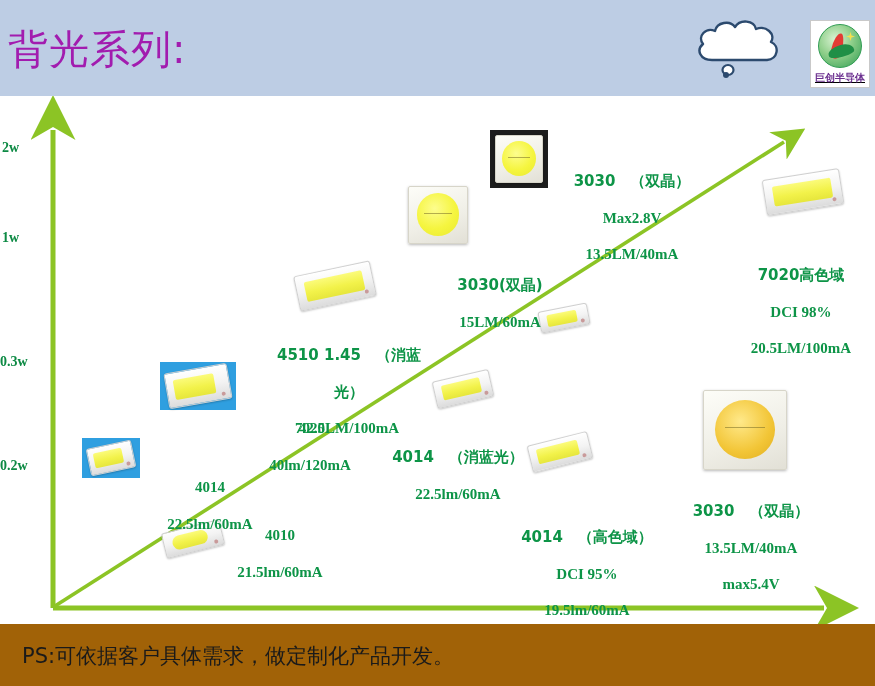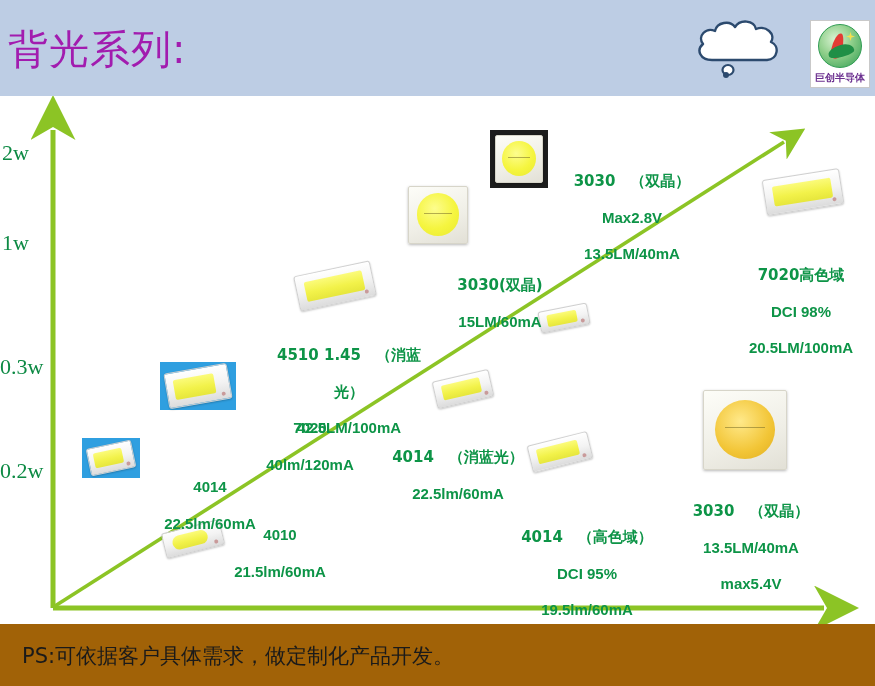--- a/index.html
+++ b/index.html
@@ -36,20 +36,21 @@
     width: 94px; height: 62px;
   }
   #logo {
     position: absolute; left: 810px; top: 20px;
     width: 60px; height: 68px;
     background: #ffffff;
     border: 1px solid #c9c9c9;
     display: flex; flex-direction: column;
     align-items: center; justify-content: flex-start;
     padding-top: 3px;
+    text-decoration: underline;
   }
   #logo-mark {
     width: 44px; height: 44px; border-radius: 50%;
     background: radial-gradient(circle at 38% 34%, #d9f2d2 0%, #8fcf8a 45%, #2f9c52 100%);
     position: relative; overflow: hidden;
     border: 1px solid #2f9c52;
   }
   #logo-mark .swoosh-red {
     position: absolute; left: 13px; top: 8px;
     width: 11px; height: 26px;
@@ -82,21 +83,21 @@
   #plot {
     position: absolute; left: 0; top: 96px;
     width: 875px; height: 528px;
     background: #ffffff;
   }
   #axes-svg { position: absolute; left: 0; top: 0; }
 
   .ytick {
     position: absolute;
     font-family: "Liberation Serif", "DejaVu Serif", serif;
-    font-size: 22px; font-weight: normal;
+    font-size: 14px; font-weight: bold;
     color: #0d8a44;
     white-space: nowrap;
   }
 
   
   .led {
     position: absolute;
   }
   .led-body {
     width: 100%; height: 100%;
@@ -152,21 +153,21 @@
   .callout {
     position: absolute;
     font-family: "Liberation Serif", "DejaVu Serif", serif;
     font-size: 15px;
     font-weight: bold;
     color: #0d9447;
     line-height: 1.22;
     white-space: pre-line;
   }
   .callout .line { display: block; }
-  .callout .serif { font-family: Liberation Sans, sans-serif; }
+  .callout .serif { font-family: Liberation Serif, serif; }
   .callout .cjk { font-family: "DejaVu Sans", "Liberation Sans", sans-serif; font-weight: bold; }
   .ctr { text-align: center; }
 
   
   #footer {
     position: absolute; left: 0; top: 624px;
     width: 875px; height: 62px;
     background: #a16207;
   }
   #footer-text {

